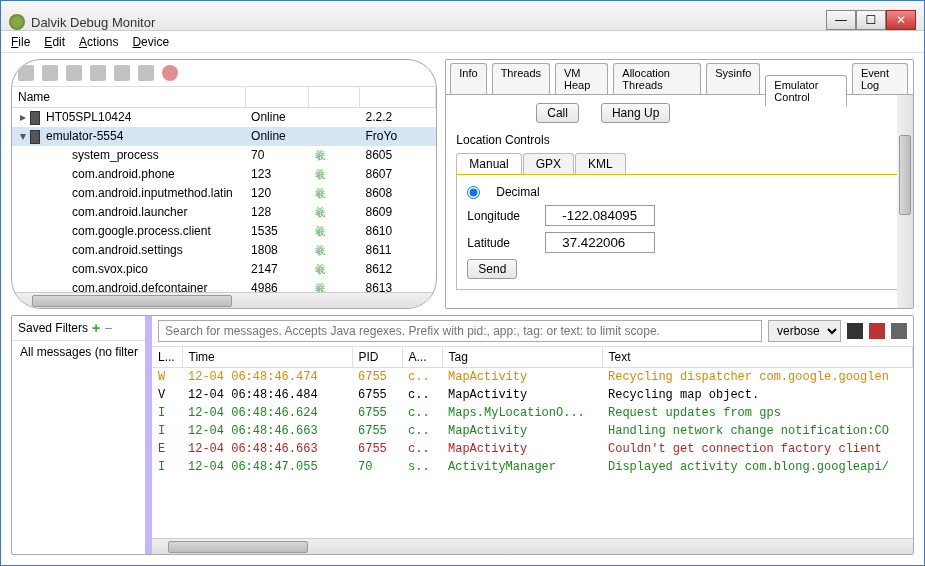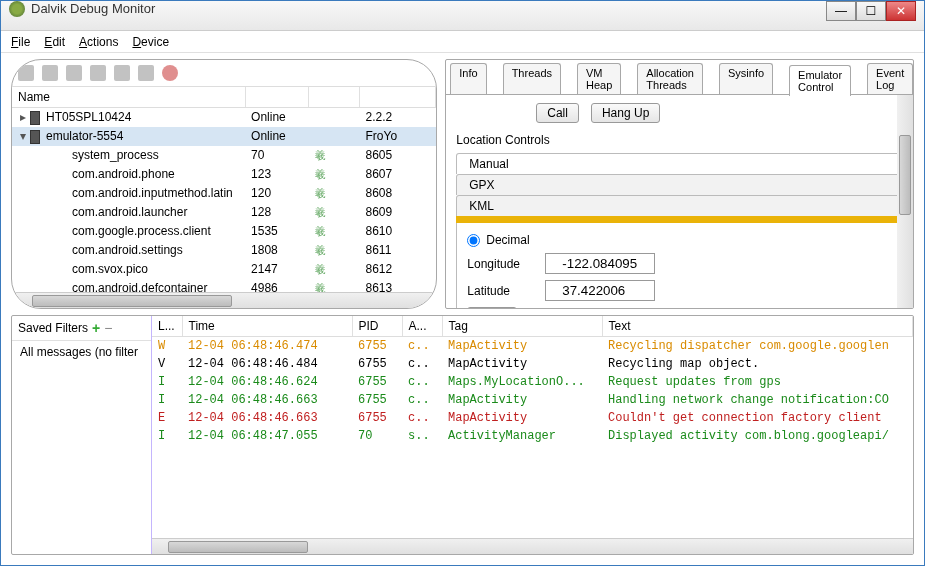--- a/index.html
+++ b/index.html
@@ -1,18 +1,18 @@
 <!DOCTYPE html>
 <html><head>
 <meta charset="utf-8">
 <style>
 * { box-sizing: border-box; margin: 0; padding: 0; }
 body { font-family: "Segoe UI", Tahoma, sans-serif; font-size: 12px; background: #fff; color: #000; }
 .window { width: 925px; height: 566px; border: 1px solid #3a7abd; background: #fff; display: flex; flex-direction: column; box-shadow: 0 0 8px rgba(0,0,0,0.3); }
-.titlebar { height: 30px; background: linear-gradient(#f8f8f8,#e8e8e8); display: flex; align-items: flex-start; padding: 0 8px; border-bottom: 1px solid #ccc; }
+.titlebar { height: 30px; background: linear-gradient(#f8f8f8,#e8e8e8); display: flex; align-items: flex-end; padding: 0 8px; border-bottom: 1px solid #ccc; }
 .titlebar .app-icon { width: 16px; height: 16px; background: radial-gradient(circle, #8a4 40%, #463 100%); border-radius: 50%; margin-right: 6px; }
 .titlebar .title { flex: 1; font-size: 13px; color: #333; }
 .winbtns { display: flex; gap: 0; }
 .winbtn { width: 30px; height: 20px; border: 1px solid #888; background: linear-gradient(#f8f8f8,#ddd); text-align: center; line-height: 18px; font-size: 12px; cursor: pointer; }
 .winbtn.close { background: linear-gradient(#e88,#c33); color: #fff; border-color: #a22; }
 .menubar { height: 22px; display: flex; align-items: center; padding: 0 10px; gap: 14px; border-bottom: 1px solid #e0e0e0; }
 .menubar span { cursor: pointer; }
 .menubar span u { text-decoration: underline; }
 .body { flex: 1; display: flex; flex-direction: column; padding: 6px 10px 10px 10px; gap: 6px; overflow: hidden; }
 .top-row { display: flex; gap: 8px; height: 250px; }
@@ -24,38 +24,38 @@
 .tbicon.stop { background: #c44; border-radius: 50%; }
 .device-table { flex: 1; overflow: auto; border-top: 1px solid #ddd; }
 .device-table table { width: 100%; border-collapse: collapse; }
 .device-table th { text-align: left; font-weight: normal; padding: 3px 6px; border-right: 1px solid #e0e0e0; background: #fff; border-bottom: 1px solid #ddd; }
 .device-table td { padding: 2px 6px; white-space: nowrap; }
 .device-row.selected td { background: #d6e5f3; }
 .dev-icon { display: inline-block; width: 10px; height: 14px; background: #555; border: 1px solid #333; vertical-align: middle; margin-right: 6px; }
 .tree-toggle { display: inline-block; width: 10px; text-align: center; color: #555; margin-right: 2px; }
 .process-row td:first-child { padding-left: 60px; }
 .bug-icon { color: #6a6; font-size: 11px; }
-.tabs { display: flex; border-bottom: 1px solid #a8a8a8; padding: 3px 4px 0 4px; gap: 15px; }
+.tabs { display: flex; border-bottom: 1px solid #a8a8a8; padding: 3px 4px 0 4px; gap: 4px; }
 .tab { padding: 3px 8px; border: 1px solid #a8a8a8; border-bottom: none; background: #f5f5f5; cursor: pointer; font-size: 11px; border-radius: 3px 3px 0 0; margin-right: 1px; }
-.tab.active { background: #fff; position: relative; top: 2px; }
+.tab.active { background: #fff; position: relative; top: 12px; }
 .right-content { flex: 1; padding: 8px 10px; overflow: auto; position: relative; }
-.call-row { display: flex; gap: 12px; margin-bottom: 10px; margin-left: 80px; }
+.call-row { display: flex; gap: 22px; margin-bottom: 10px; margin-left: 80px; }
 .btn { padding: 2px 10px; border: 1px solid #999; background: linear-gradient(#fafafa,#e5e5e5); border-radius: 3px; cursor: pointer; font-size: 12px; }
 .section-label { font-size: 12px; margin: 4px 0 6px 0; }
-.subtabs { display: flex; border-bottom: 7px solid #eab308; flex-direction: column; }
+.subtabs { display: flex; border-bottom: 1px solid #eab308; }
 .subtab { padding: 3px 12px; border: 1px solid #bbb; border-bottom: none; background: #f2f2f2; cursor: pointer; border-radius: 3px 3px 0 0; margin-right: 1px; font-size: 12px; }
 .subtab.active { background: #fff; }
 .subtab-body { border: 1px solid #bbb; border-top: none; padding: 10px; }
-.radio-row { display: flex; align-items: center; gap: 6px; margin-bottom: 4px; }
+.radio-row { display: flex; align-items: center; gap: 16px; margin-bottom: 4px; }
 .radio-row input { margin: 0; }
 .coord-row { display: flex; align-items: center; gap: 8px; margin: 6px 0; }
 .coord-row label { width: 70px; }
 .coord-row input[type=text] { width: 110px; padding: 2px 16px; border: 1px solid #999; }
 .log-area { flex: 1; display: flex; border: 1px solid #a8a8a8; border-radius: 2px; overflow: hidden; }
-.filters-pane { width: 140px; border-right: 1px solid #c4b5fd; display: flex; flex-direction: column; }
+.filters-pane { width: 140px; border-right: 7px solid #c4b5fd; display: flex; flex-direction: column; }
 .filters-head { display: flex; align-items: center; padding: 4px 6px; gap: 4px; border-bottom: 1px solid #e0e0e0; }
 .filters-head .plus { color: #3a3; font-weight: bold; cursor: pointer; font-size: 14px; }
 .filters-head .minus { color: #888; cursor: pointer; font-size: 14px; }
 .filters-list { flex: 1; }
 .filter-item { padding: 4px 8px; background: #fff; white-space: nowrap; overflow: hidden; }
 .log-main { flex: 1; display: flex; flex-direction: column; overflow: hidden; }
 .log-search { display: flex; align-items: center; gap: 6px; padding: 4px 6px; border-bottom: 1px solid #e0e0e0; }
 .log-search input[type=text] { flex: 1; padding: 3px 6px; border: 1px solid #aaa; font-size: 12px; }
 .log-search select { padding: 2px 4px; border: 1px solid #aaa; font-size: 12px; }
 .log-search .ico { width: 16px; height: 16px; background: #888; cursor: pointer; }
@@ -233,20 +233,29 @@
         <div class="filters-head">
           <span>Saved Filters</span>
           <span class="plus">+</span>
           <span class="minus">−</span>
         </div>
         <div class="filters-list" id="filters-list">
             <div class="filter-item">All messages (no filter</div>
           </div>
       </div>
       <div class="log-main">
+        <div class="log-search">
+          <input type="text" placeholder="Search for messages. Accepts Java regexes. Prefix with pid:, app:, tag: or text: to limit scope." style="">
+          <select>
+            <option>verbose</option>
+          </select>
+          <div class="ico" style="background:#333"></div>
+          <div class="ico" style="background:#b33"></div>
+          <div class="ico" style="background:#666"></div>
+        </div>
         <div class="log-table">
           <table>
             <thead>
                 <tr>
               <th style="width:30px">L...</th>
               <th style="width:170px">Time</th>
               <th style="width:50px">PID</th>
               <th style="width:40px">A...</th>
               <th style="width:160px">Tag</th>
               <th>Text</th>

